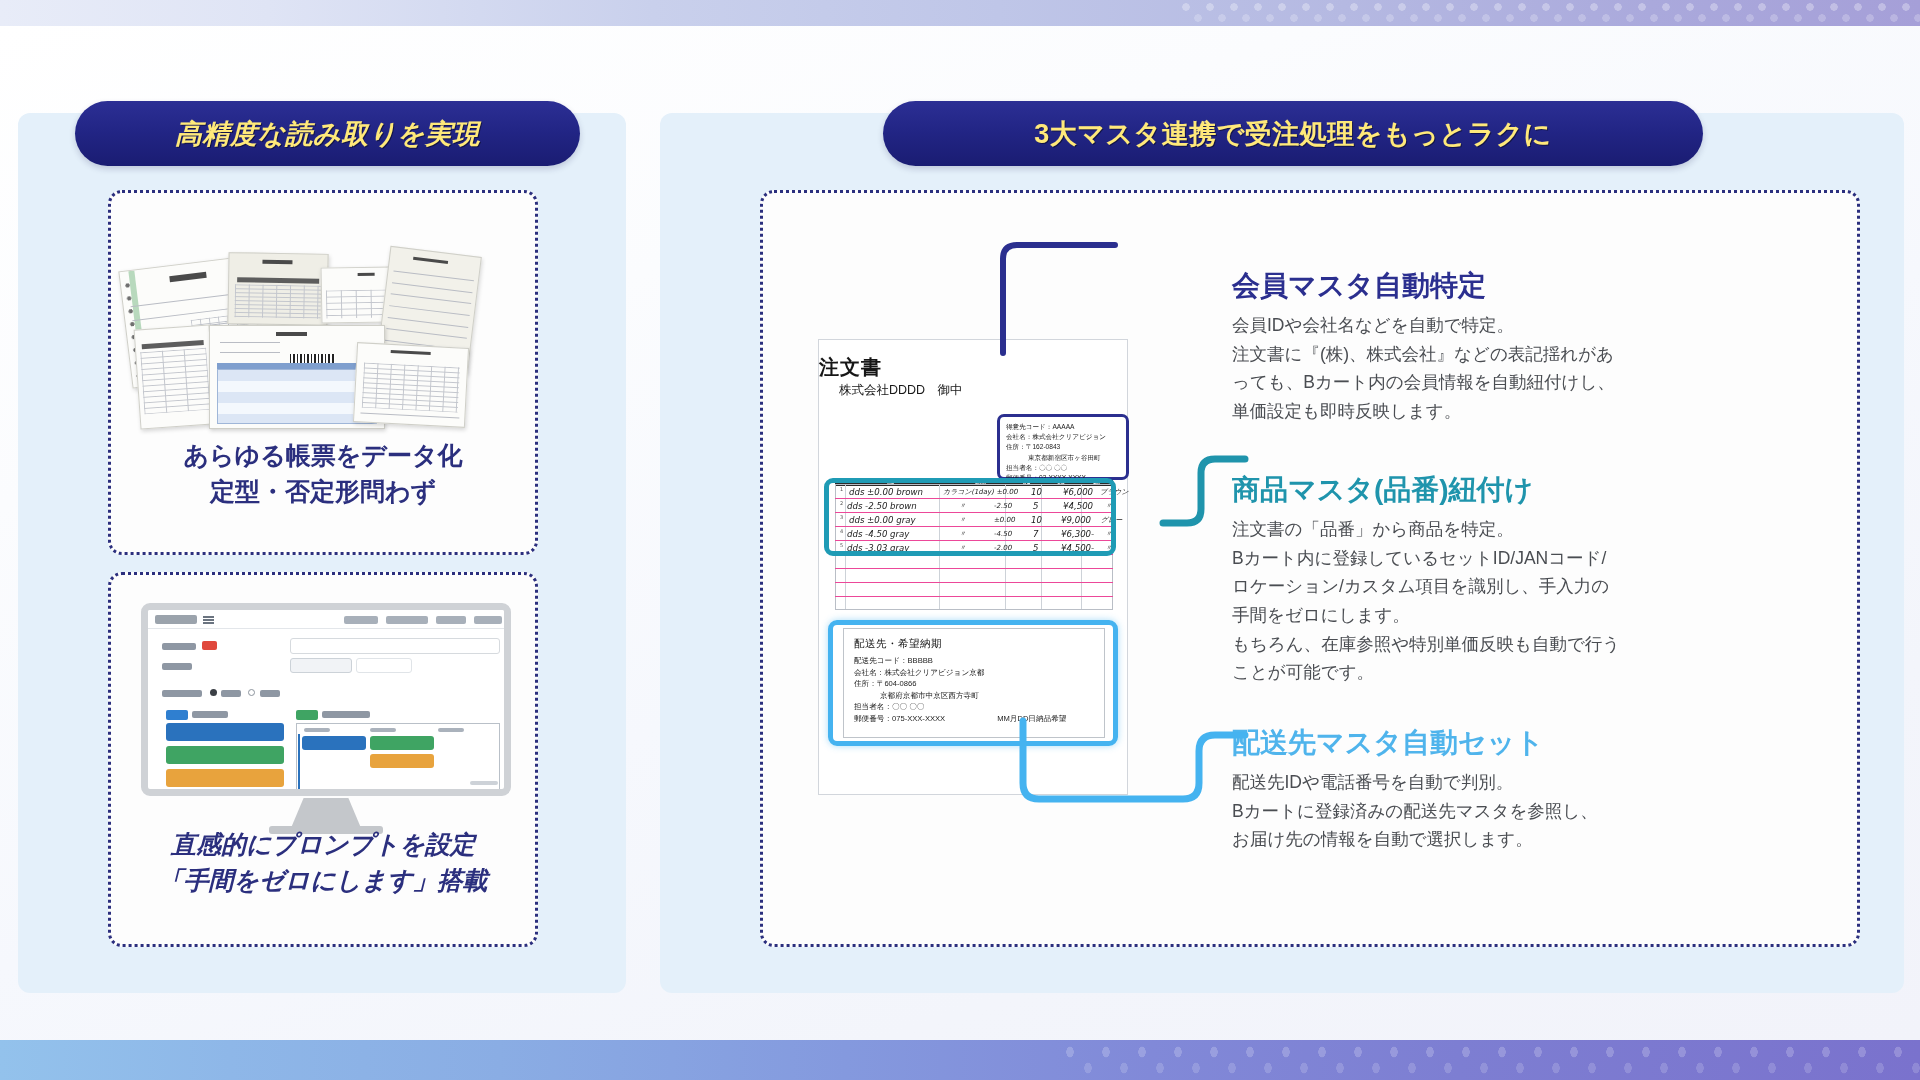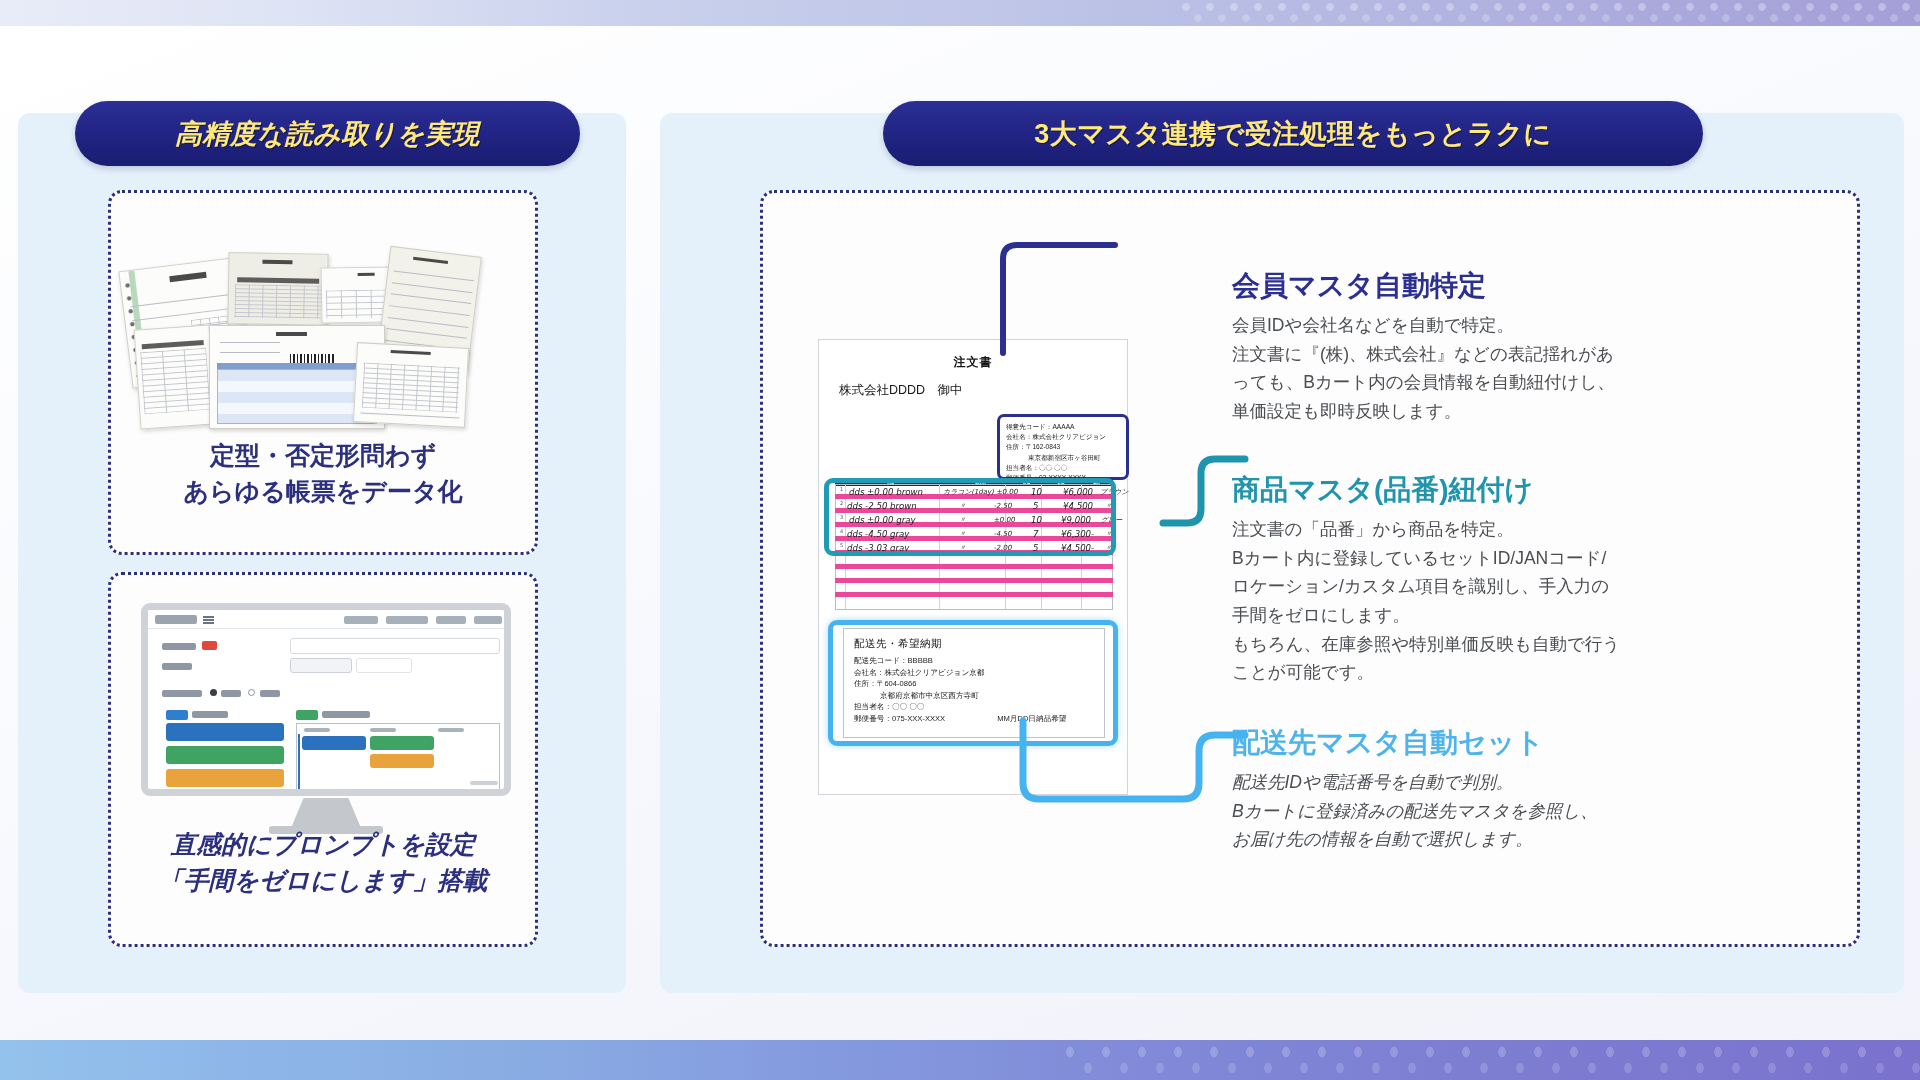--- a/index.html
+++ b/index.html
@@ -143,29 +143,29 @@
   .ui-block { position: absolute; border-radius: 3px; }
   .ui-note { position: absolute; height: 5px; background: #aab2bc; border-radius: 2px; }
   .ui-panelbox { position: absolute; border: 1px solid #b9c0c8; background: #fff; }
 
   
   .order-doc {
     position: absolute; left: 818px; top: 339px; width: 310px; height: 456px;
     background: #fff; border: 1px solid #d2d6dc;
   }
   .doc-title {
-    position: absolute; left: 0; right: 0; top: 14px; text-align: center;
-    font-size: 12px; font-weight: 700; color: #161616; letter-spacing: 1px;
+    position: absolute; left: 0; right: 0; top: 14px; 
+    font-size: 20px; font-weight: 700; color: #161616; letter-spacing: 1px;
   }
   .doc-to { position: absolute; left: 20px; top: 42px; font-size: 12.5px; color: #171717; white-space: nowrap; }
   .doc-table-head { position: absolute; left: 16px; top: 139px; width: 278px; height: 7px; background: #2b2b2b; }
   .doc-table-head .hcell {
     position: absolute; top: 0.5px; font-size: 3.8px; color: #fff; font-weight: 700; white-space: nowrap;
   }
-  .dt-row { position: absolute; left: 16px; width: 278px; height: 14px; border-bottom: 5px solid #ec4899; }
+  .dt-row { position: absolute; left: 16px; width: 278px; height: 14px; border-bottom: 1px solid #ec4899; }
   .dt-cell { position: absolute; font-family: "DejaVu Sans", sans-serif; font-size: 8.6px; color: #1b1b1b; white-space: nowrap; font-style: italic; }
   .dt-no { font-size: 5px; font-style: normal; color: #555; }
   .dt-vline { position: absolute; top: 144px; width: 1px; height: 126px; background: #cdd2d8; }
 
   .doc-dest {
     position: absolute; left: 24px; top: 288px; width: 262px; height: 110px;
     border: 1px solid #bfc4ca; background: #fff; padding: 8px 10px;
   }
   .doc-dest h4 { font-size: 10.5px; font-weight: 400; color: #111; margin-bottom: 4px; letter-spacing: .5px; }
   .doc-dest p { font-size: 7.6px; line-height: 1.52; color: #1b1b1b; white-space: nowrap; }
@@ -274,22 +274,22 @@
       <div class="bluegrid"></div>
     </div>
 
     <div class="sheet" style="left:232px; top:104px; width:112px; height:80px; transform:rotate(3deg); z-index:4;">
       <div class="title" style="left:30%;top:7%;width:36%;height:3px;"></div>
       <div class="grid" style="top:24%;bottom:18%;background-size:100% 11%, 14% 100%;"></div>
       <div class="ln" style="top:88%"></div>
     </div>
   </div>
   <div class="card-caption" id="caption-forms">
+    <div>あらゆる帳票をデータ化</div>
     <div>定型・否定形問わず</div>
-    <div>あらゆる帳票をデータ化</div>
   </div>
 </div>
 
 <div class="dotted-card" id="card-monitor">
   <div class="monitor">
     <div class="mon-screen">
 
       <div class="ui-topbar"></div>
       <div class="ui-logo"></div>
       <div class="ui-burger"></div>
@@ -456,16 +456,16 @@
   <p style="white-space:pre-line;">注文書の「品番」から商品を特定。
 Bカート内に登録しているセットID/JANコード/
 ロケーション/カスタム項目を識別し、手入力の
 手間をゼロにします。
 もちろん、在庫参照や特別単価反映も自動で行う
 ことが可能です。</p>
 </div>
 
 <div class="block" id="block-ship">
   <h3>配送先マスタ自動セット</h3>
-  <p style="white-space:pre-line;font-style:italic;">配送先IDや電話番号を自動で判別。
+  <p style="white-space:pre-line;">配送先IDや電話番号を自動で判別。
 Bカートに登録済みの配送先マスタを参照し、
 お届け先の情報を自動で選択します。</p>
 </div>
 
 </body></html>

